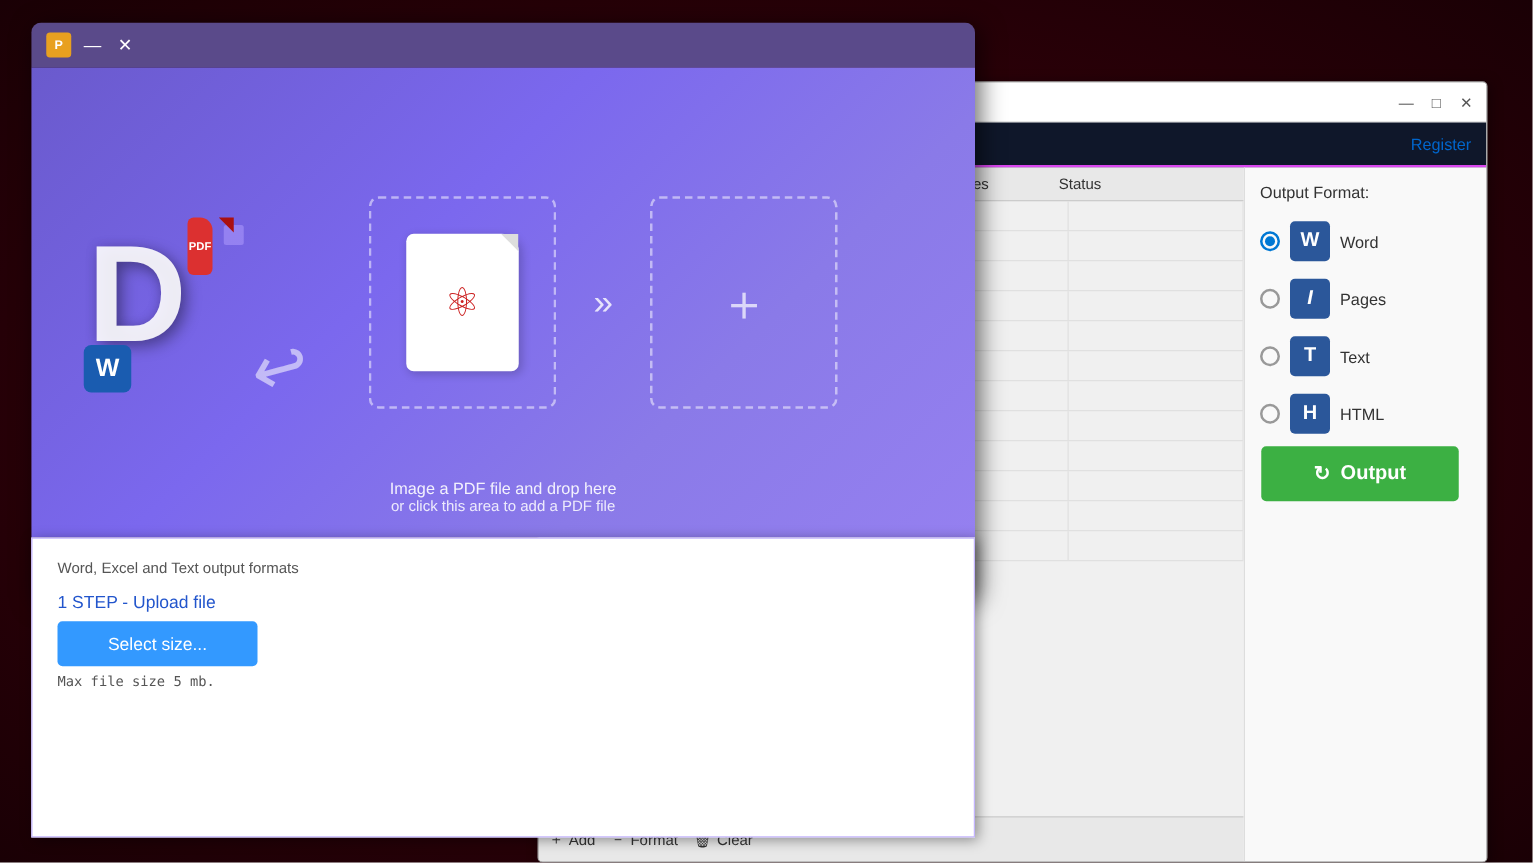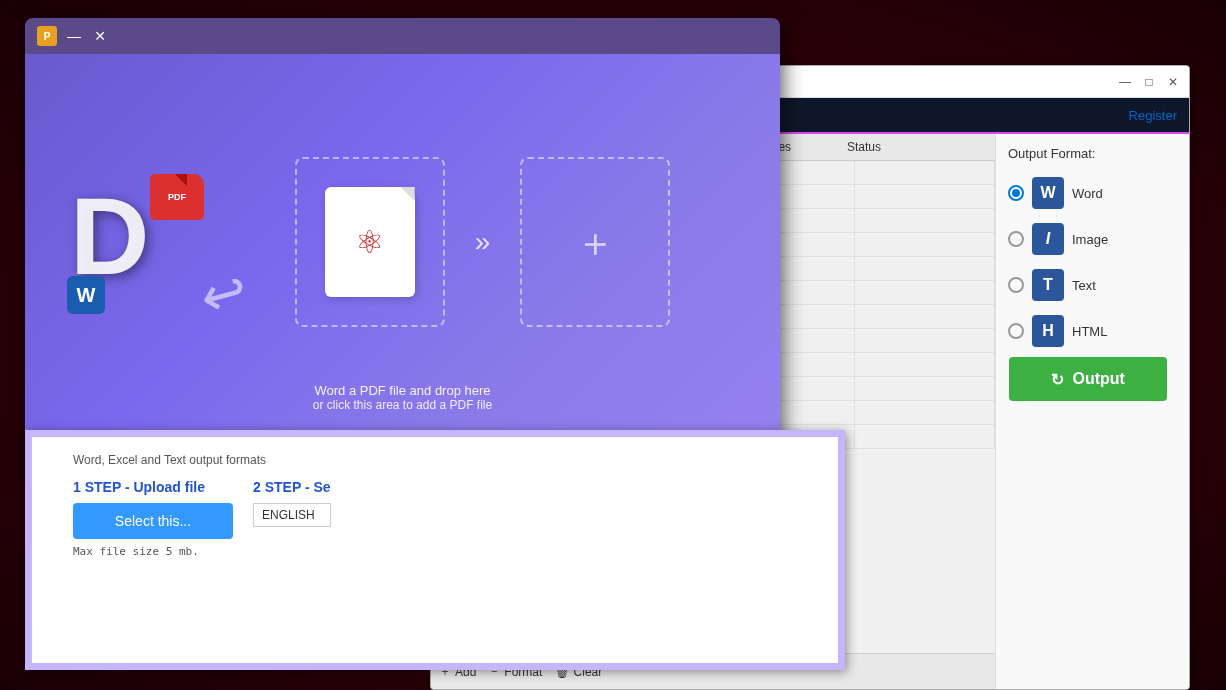--- a/index.html
+++ b/index.html
@@ -309,44 +309,43 @@
     }
     .bottom-link-icon {
       font-size: 14px;
     }
 
     
     .web-window {
       position: absolute;
       top: 430px;
       left: 25px;
-      width: 820px;
+      width: 755px;
       height: 240px;
       background: white;
-      border: 7px solid #c4b5fd;
+      border: 1px solid #c4b5fd;
       box-shadow: 2px 2px 10px rgba(0,0,0,0.4);
       overflow: hidden;
-      padding-left: 21px;
     }
     .web-content {
       padding: 16px 20px;
     }
     .web-text-small {
       font-size: 12px;
       color: #555;
       margin-bottom: 12px;
     }
     .step-row {
       display: flex;
       gap: 20px;
       margin-bottom: 16px;
     }
     .step-label {
       font-size: 14px;
-      font-weight: bold;
+      font-weight: normal;
       color: #2255cc;
     }
     .select-file-btn {
       background: #3399ff;
       color: white;
       border: none;
       border-radius: 4px;
       padding: 10px 20px;
       font-size: 14px;
       cursor: pointer;
@@ -468,21 +467,21 @@
 
       <div class="format-option">
         <div class="format-radio selected"></div>
         <div class="format-icon word">W</div>
         <span class="format-label">Word</span>
       </div>
 
       <div class="format-option">
         <div class="format-radio"></div>
         <div class="format-icon image" style="font-style:italic;">I</div>
-        <span class="format-label">Image</span>
+        <span class="format-label">Pages</span>
       </div>
 
       <div class="format-option">
         <div class="format-radio"></div>
         <div class="format-icon text">T</div>
         <span class="format-label">Text</span>
       </div>
 
       <div class="format-option">
         <div class="format-radio"></div>
@@ -519,21 +518,21 @@
   <div class="main-body">
 
     <div class="logo-area">
 
       <div style="position:relative; width:200px; height:160px;">
 
         <div style="position:absolute; top:18px; right:60px; width:16px; height:16px; background:rgba(180,160,255,0.5); border-radius:2px;"></div>
 
         <div style="position:absolute; top:10px; left:15px; font-size:110px; font-weight:900; color:rgba(255,255,255,0.9); font-family:'Arial Black', sans-serif; text-shadow: 4px 4px 12px rgba(0,0,0,0.4), -2px -2px 6px rgba(100,80,200,0.3);">D</div>
 
-        <div style="position:absolute; top:12px; left:95px; width:54px; height:46px; background:#dc3030; border-radius:5px 10px 5px 5px; display:flex; align-items:center; justify-content:center; font-size:9px; font-weight:bold; color:white;">
+        <div style="position:absolute; top:12px; left:95px; width:20px; height:46px; background:#dc3030; border-radius:5px 10px 5px 5px; display:flex; align-items:center; justify-content:center; font-size:9px; font-weight:bold; color:white;">
           <span>PDF</span>
         </div>
 
         <div style="position:absolute; top:12px; left:120px; width:0; height:0; border-style:solid; border-width:0 12px 12px 0; border-color:transparent #aa1010 transparent transparent;"></div>
 
         <div style="position:absolute; bottom:8px; left:12px; width:38px; height:38px; background:#1a5cb0; border-radius:6px; display:flex; align-items:center; justify-content:center; font-size:20px; font-weight:900; color:white;">W</div>
 
         <div style="position:absolute; bottom:0px; right:8px; font-size:55px; color:rgba(255,255,255,0.55); transform:rotate(-15deg); line-height:1;">↩</div>
       </div>
     </div>
@@ -547,21 +546,21 @@
       </div>
 
       <div class="arrow-double">»</div>
 
       <div class="drop-box-right">
         <span>＋</span>
       </div>
     </div>
 
     <div class="drop-hint">
-      <div>Word a PDF file and drop here</div>
+      <div>Image a PDF file and drop here</div>
       <div class="drop-hint-line2">or click this area to add a PDF file</div>
     </div>
   </div>
 
   <div class="main-bottombar">
     <a class="bottom-link">
       <span class="bottom-link-icon">⊕</span>
       <span>Activate</span>
     </a>
     <a class="bottom-link">
@@ -579,25 +578,19 @@
   </div>
 </div>
 
 <div class="web-window">
   <div class="web-content">
     <div class="web-text-small">Word, Excel and Text output formats</div>
     <div class="step-row">
       <div>
         <div class="step-label">1 STEP - Upload file</div>
         <div style="margin-top:8px;">
-          <button class="select-file-btn">Select this...</button>
+          <button class="select-file-btn">Select size...</button>
         </div>
         <div class="file-size-note">Max file size 5 mb.</div>
       </div>
-      <div>
-        <div class="step-label">2 STEP - Se</div>
-        <div style="margin-top:8px;">
-          <div class="lang-select">ENGLISH</div>
-        </div>
-      </div>
     </div>
   </div>
 </div>
 
 </body></html>

